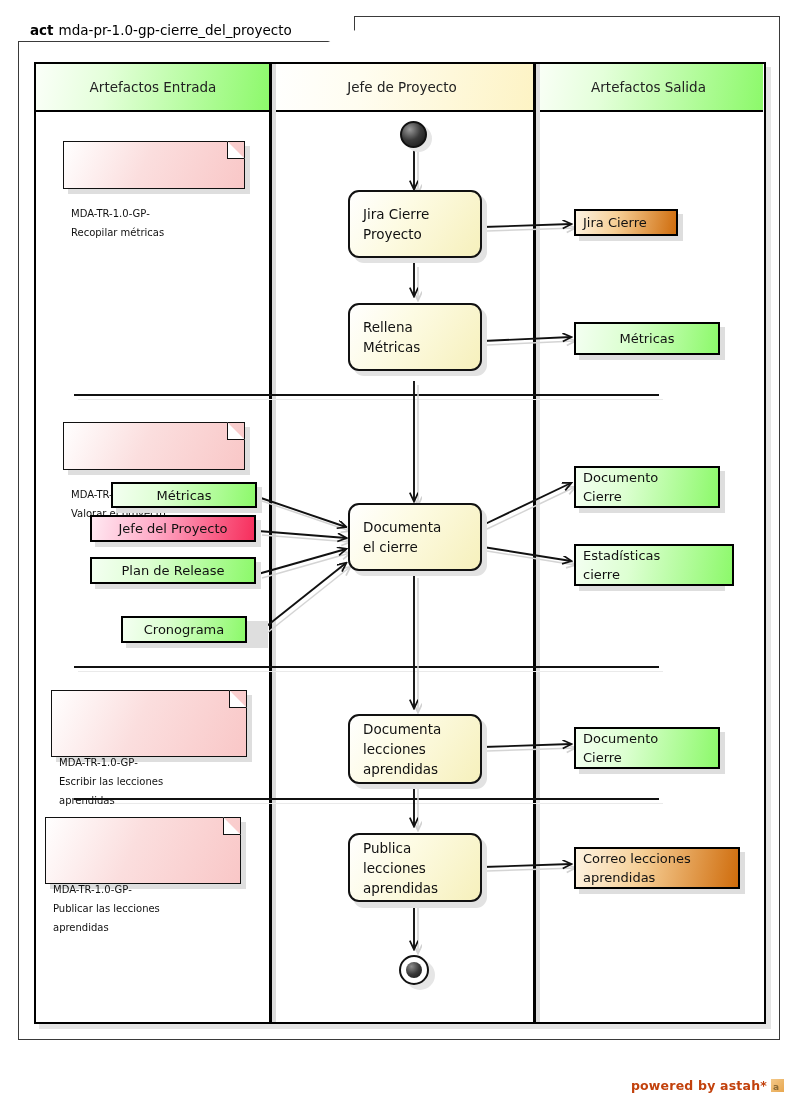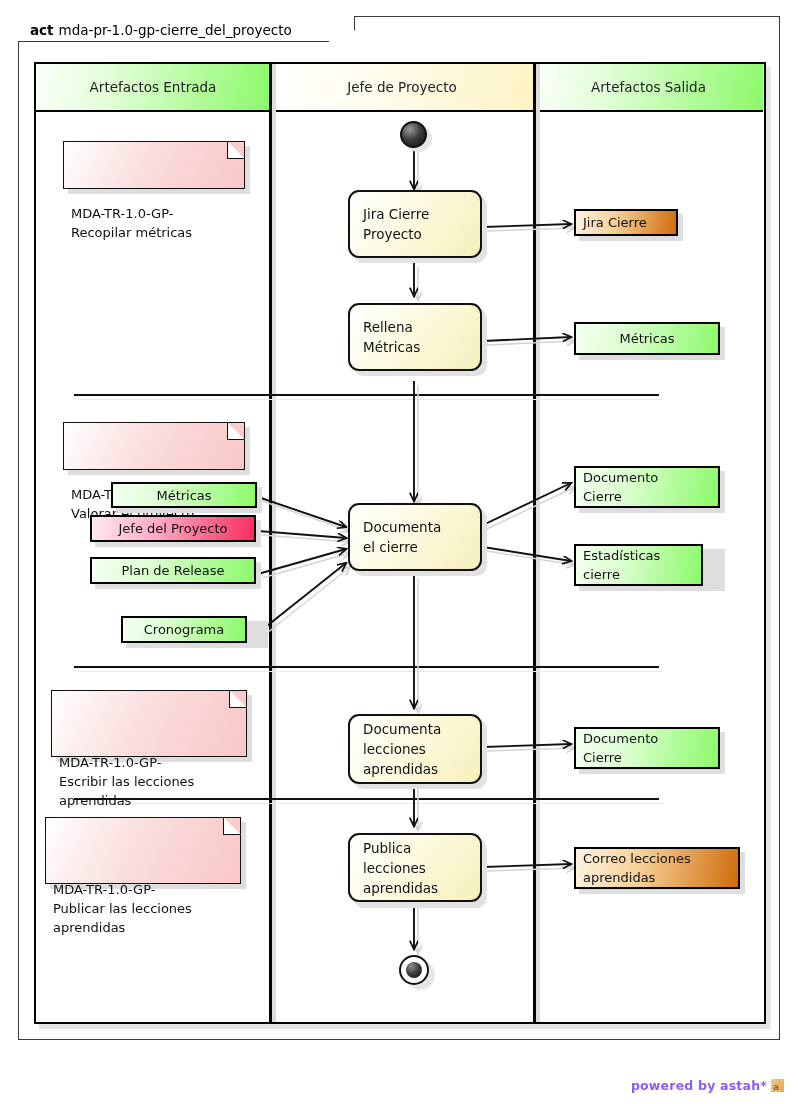--- a/index.html
+++ b/index.html
@@ -60,21 +60,21 @@
   .sep-sh{position:absolute;height:1.4px;background:#eaeaea;}
 
   
   .sh{position:absolute;background:#dedede;}
 
   
   .note{
     position:absolute;box-sizing:border-box;
     border:1.4px solid #111;
     background:linear-gradient(115deg,#ffffff 0%,#fbdede 45%,#f9c7c7 100%);
-    font-size:13px;line-height:19px;color:#111;
+    font-size:10px;line-height:19px;color:#111;
     padding:5px 8px 4px 7px;
   }
   .note .fold{
     position:absolute;right:-1px;top:-1px;width:17px;height:17px;
     background:#fff;
     border-left:1.4px solid #111;border-bottom:1.4px solid #111;
     clip-path:polygon(0 0,100% 100%,0 100%);
   }
   .note .fold2{
     position:absolute;right:-1px;top:-1px;width:17px;height:17px;
@@ -123,21 +123,21 @@
   }
   .final-sh{position:absolute;width:30px;height:30px;border-radius:50%;background:#e6e6e6;}
 
   
   #edges{position:absolute;left:0;top:0;width:798px;height:1104px;pointer-events:none;}
 
   
   #wm{
     position:absolute;right:14px;top:1078px;
     display:flex;align-items:center;gap:4px;
-    font-size:12.5px;font-weight:bold;color:#8b5cf6;
+    font-size:12.5px;font-weight:bold;color:#c2410c;
     letter-spacing:.2px;
   }
   #wm .logo{
     width:13px;height:13px;
     background:
       linear-gradient(135deg,#f3c98a 0%,#e8a74f 100%);
     position:relative;display:inline-block;
   }
   #wm .logo::after{
     content:"a";position:absolute;left:2px;bottom:-1px;
@@ -334,21 +334,21 @@
   <span>Métricas</span>
 </div>
 
 <div class="sh" style="left:579px;top:471px;width:146px;height:42px;"></div>
 <div class="art g-green" style="left:574px;top:466px;width:146px;height:42px;white-space:pre-line;">
   <span>Documento
 Cierre</span>
 </div>
 
 <div class="sh" style="left:579px;top:549px;width:146px;height:42px;"></div>
-<div class="art g-green" style="left:574px;top:544px;width:129px;height:42px;white-space:pre-line;">
+<div class="art g-green" style="left:574px;top:544px;width:160px;height:42px;white-space:pre-line;">
   <span>Estadísticas
 cierre</span>
 </div>
 
 <div class="sh" style="left:579px;top:732px;width:146px;height:42px;"></div>
 <div class="art g-green" style="left:574px;top:727px;width:146px;height:42px;white-space:pre-line;">
   <span>Documento
 Cierre</span>
 </div>
 

